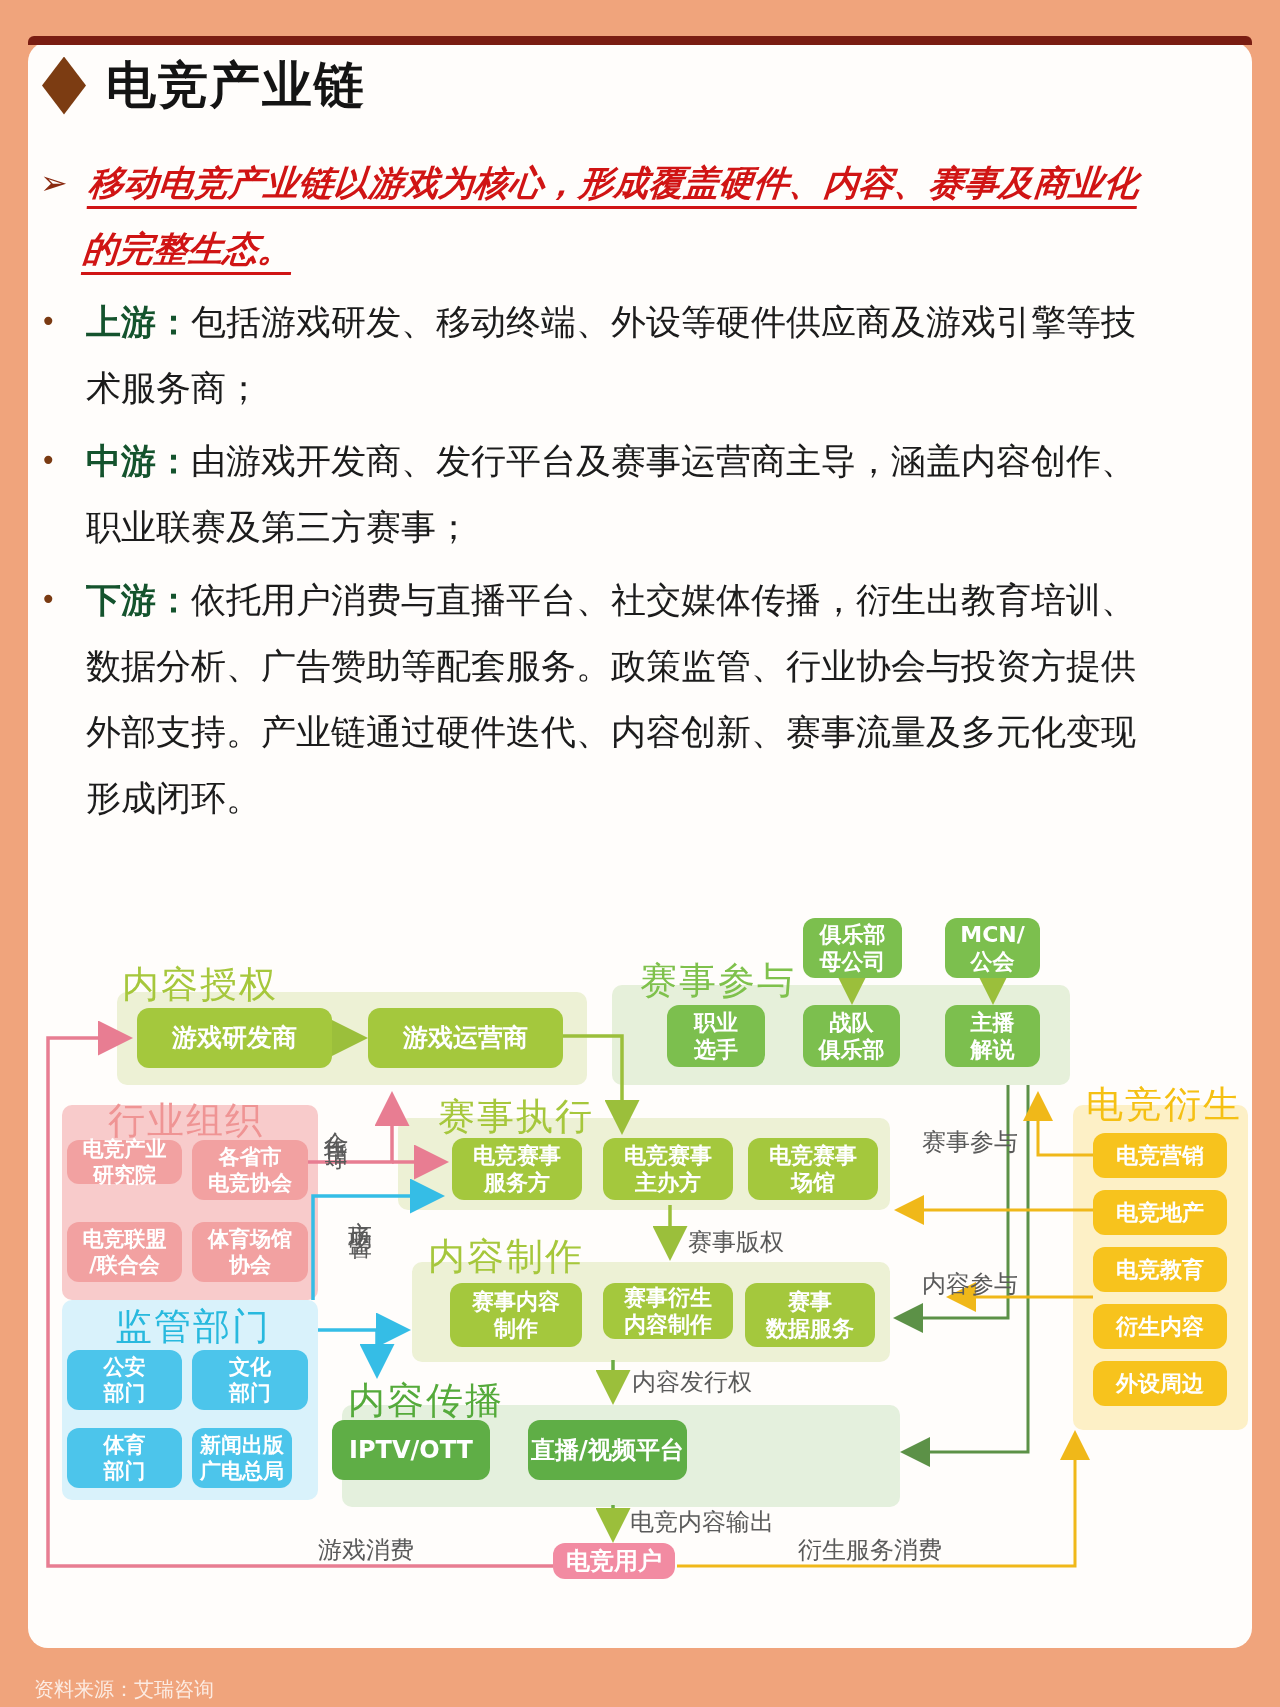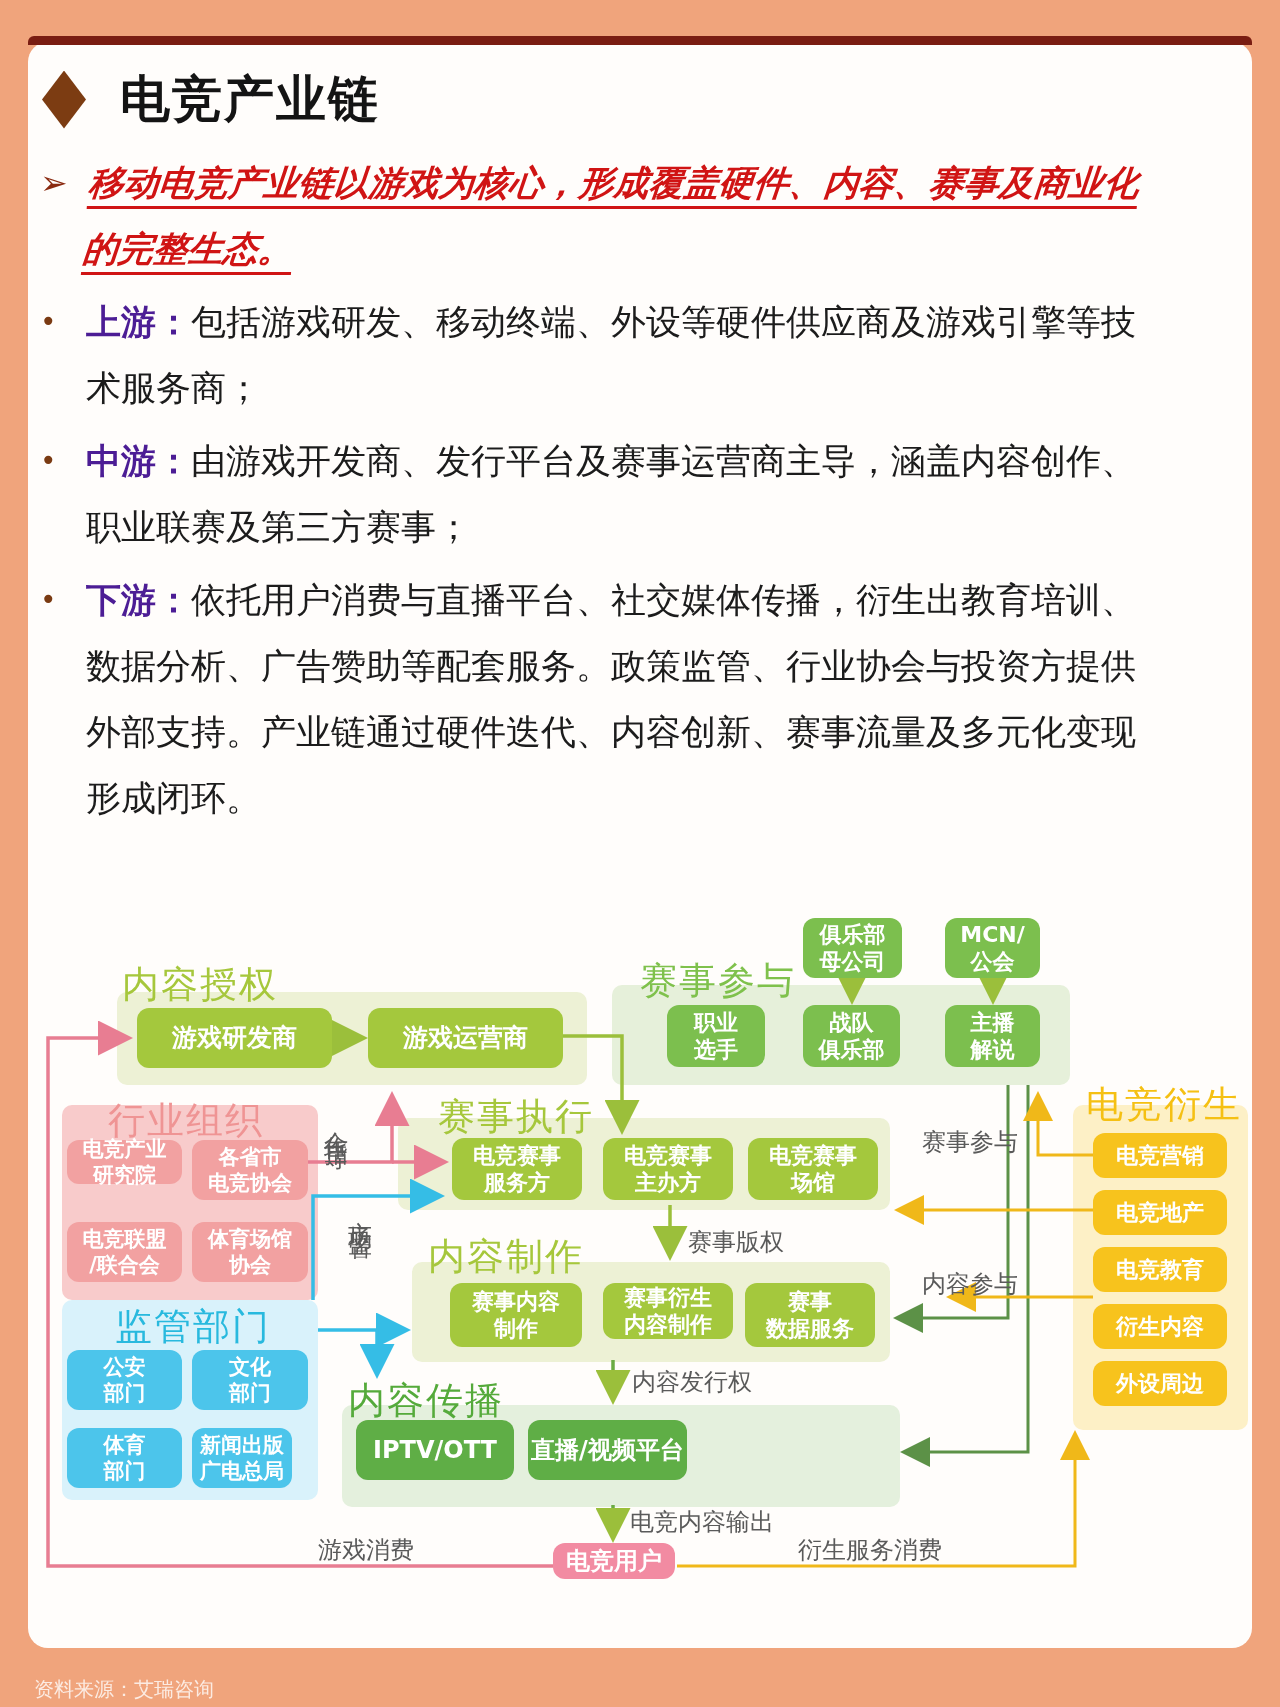--- a/index.html
+++ b/index.html
@@ -5,28 +5,28 @@
   html,body{margin:0;padding:0}
   .page{position:relative;width:1280px;height:1707px;background:#f0a47c;overflow:hidden;
         font-family:"DejaVu Sans","Liberation Sans",sans-serif}
   .topstrip{position:absolute;left:28px;top:36px;width:1224px;height:9px;background:#7a1d12;border-radius:6px 6px 0 0;z-index:2}
   .sheet{position:absolute;left:28px;top:42px;width:1224px;height:1606px;background:#fffdfb;border-radius:20px;z-index:1}
   .layer{position:absolute;inset:0;z-index:3}
 
   
   .title-row{position:absolute;left:42px;top:52px;display:flex;align-items:center;gap:20px}
   .diamond{width:44px;height:58px;background:#7c3c12;clip-path:polygon(50% 0,100% 50%,50% 100%,0 50%)}
-  .page-title{margin:14px;font-size:50px;font-weight:900;color:#141414;letter-spacing:2px}
+  .page-title{margin:0;font-size:50px;font-weight:900;color:#141414;letter-spacing:2px}
   .textblock{position:absolute;left:40px;top:150px;width:1112px}
   .kp{display:flex;font-size:35px;line-height:66px;font-weight:700;color:#d01414;margin-bottom:6px}
   .kp-marker{flex:0 0 46px;color:#8a2a10;font-weight:400;font-size:33px}
   .kp-text{font-style:italic;transform:skewX(-5deg);text-decoration:underline;text-underline-offset:11px;text-decoration-thickness:3px}
   .bullet{display:flex;font-size:35px;line-height:66px;color:#1c1c1c;margin-top:7px}
   .b-marker{flex:0 0 46px;color:#7a3a12;font-size:28px}
-  .b-label{color:#4c1d95;font-weight:700}
+  .b-label{color:#14532d;font-weight:700}
 
   
   .p{position:absolute;border-radius:10px;z-index:1}
   .pl-lime{background:#edf1d5}.pl-green{background:#e6f0da}.pl-pink{background:#f8cbcb}
   .pl-blue{background:#d9f2fb}.pl-yellow{background:#fdf0c6}.pl-dgreen{background:#e4f0dd}
   .h{position:absolute;font-size:37px;font-weight:400;z-index:7;letter-spacing:2px;white-space:nowrap}
   .hc-lime{color:#a6c73c}.hc-green{color:#7fc14c}.hc-pink{color:#ef9494}
   .hc-blue{color:#28b9de}.hc-dgreen{color:#55aa3b}.hc-yellow{color:#f5c013}
   .n{position:absolute;display:flex;align-items:center;justify-content:center;text-align:center;
      color:#fff;font-weight:800;border-radius:12px;white-space:pre-line;z-index:6;line-height:1.25;font-size:22px}
@@ -172,21 +172,21 @@
 
     <div class="n pn-blue n-sm" style="left:67px;top:1350px;width:115px;height:60px">公安
 部门</div>
     <div class="n pn-blue n-sm" style="left:192px;top:1350px;width:116px;height:60px">文化
 部门</div>
     <div class="n pn-blue n-sm" style="left:67px;top:1428px;width:115px;height:60px">体育
 部门</div>
     <div class="n pn-blue n-sm" style="left:192px;top:1428px;width:100px;height:60px">新闻出版
 广电总局</div>
 
-    <div class="n pn-dgreen n-md" style="left:356px;top:1420px;width:158px;height:60px">IPTV/OTT</div>
+    <div class="n pn-dgreen n-md" style="left:332px;top:1420px;width:158px;height:60px">IPTV/OTT</div>
     <div class="n pn-dgreen n-md" style="left:528px;top:1420px;width:159px;height:60px">直播/视频平台</div>
 
     <div class="n pn-yellow" style="left:1093px;top:1133px;width:134px;height:45px">电竞营销</div>
     <div class="n pn-yellow" style="left:1093px;top:1190px;width:134px;height:45px">电竞地产</div>
     <div class="n pn-yellow" style="left:1093px;top:1247px;width:134px;height:45px">电竞教育</div>
     <div class="n pn-yellow" style="left:1093px;top:1304px;width:134px;height:45px">衍生内容</div>
     <div class="n pn-yellow" style="left:1093px;top:1361px;width:134px;height:45px">外设周边</div>
 
     <div class="n pn-rose n-md" style="left:553px;top:1543px;width:122px;height:36px">电竞用户</div>
 

